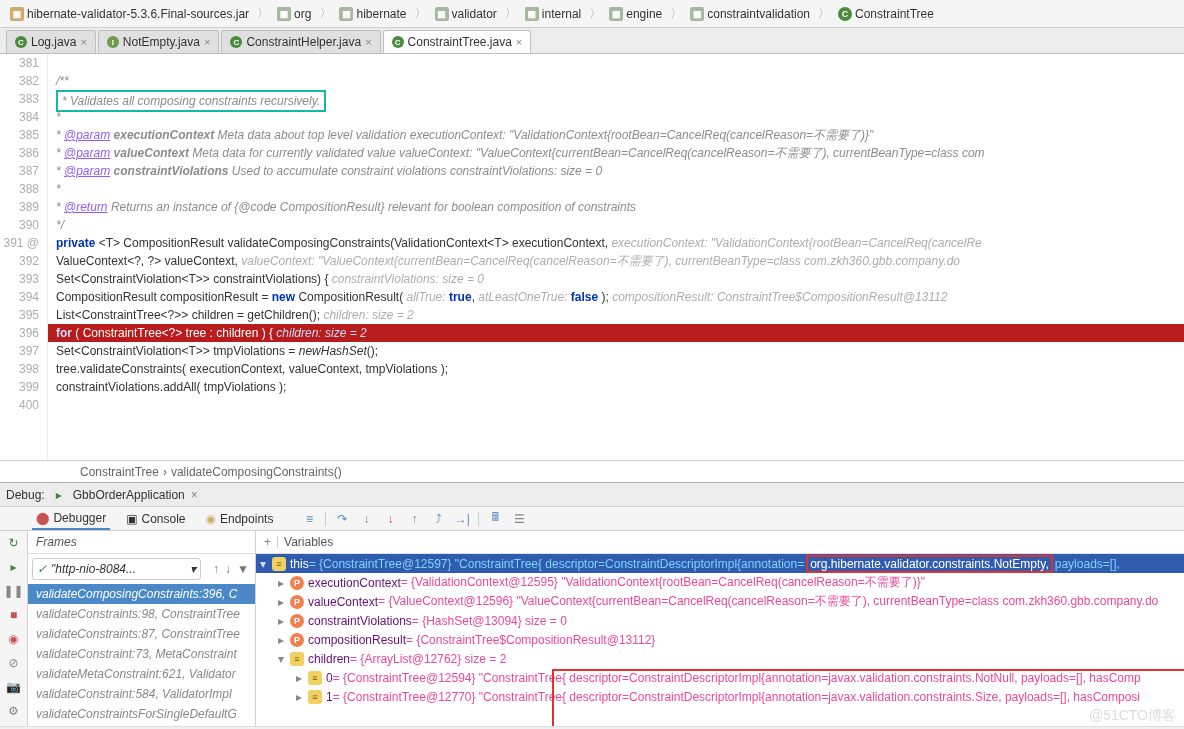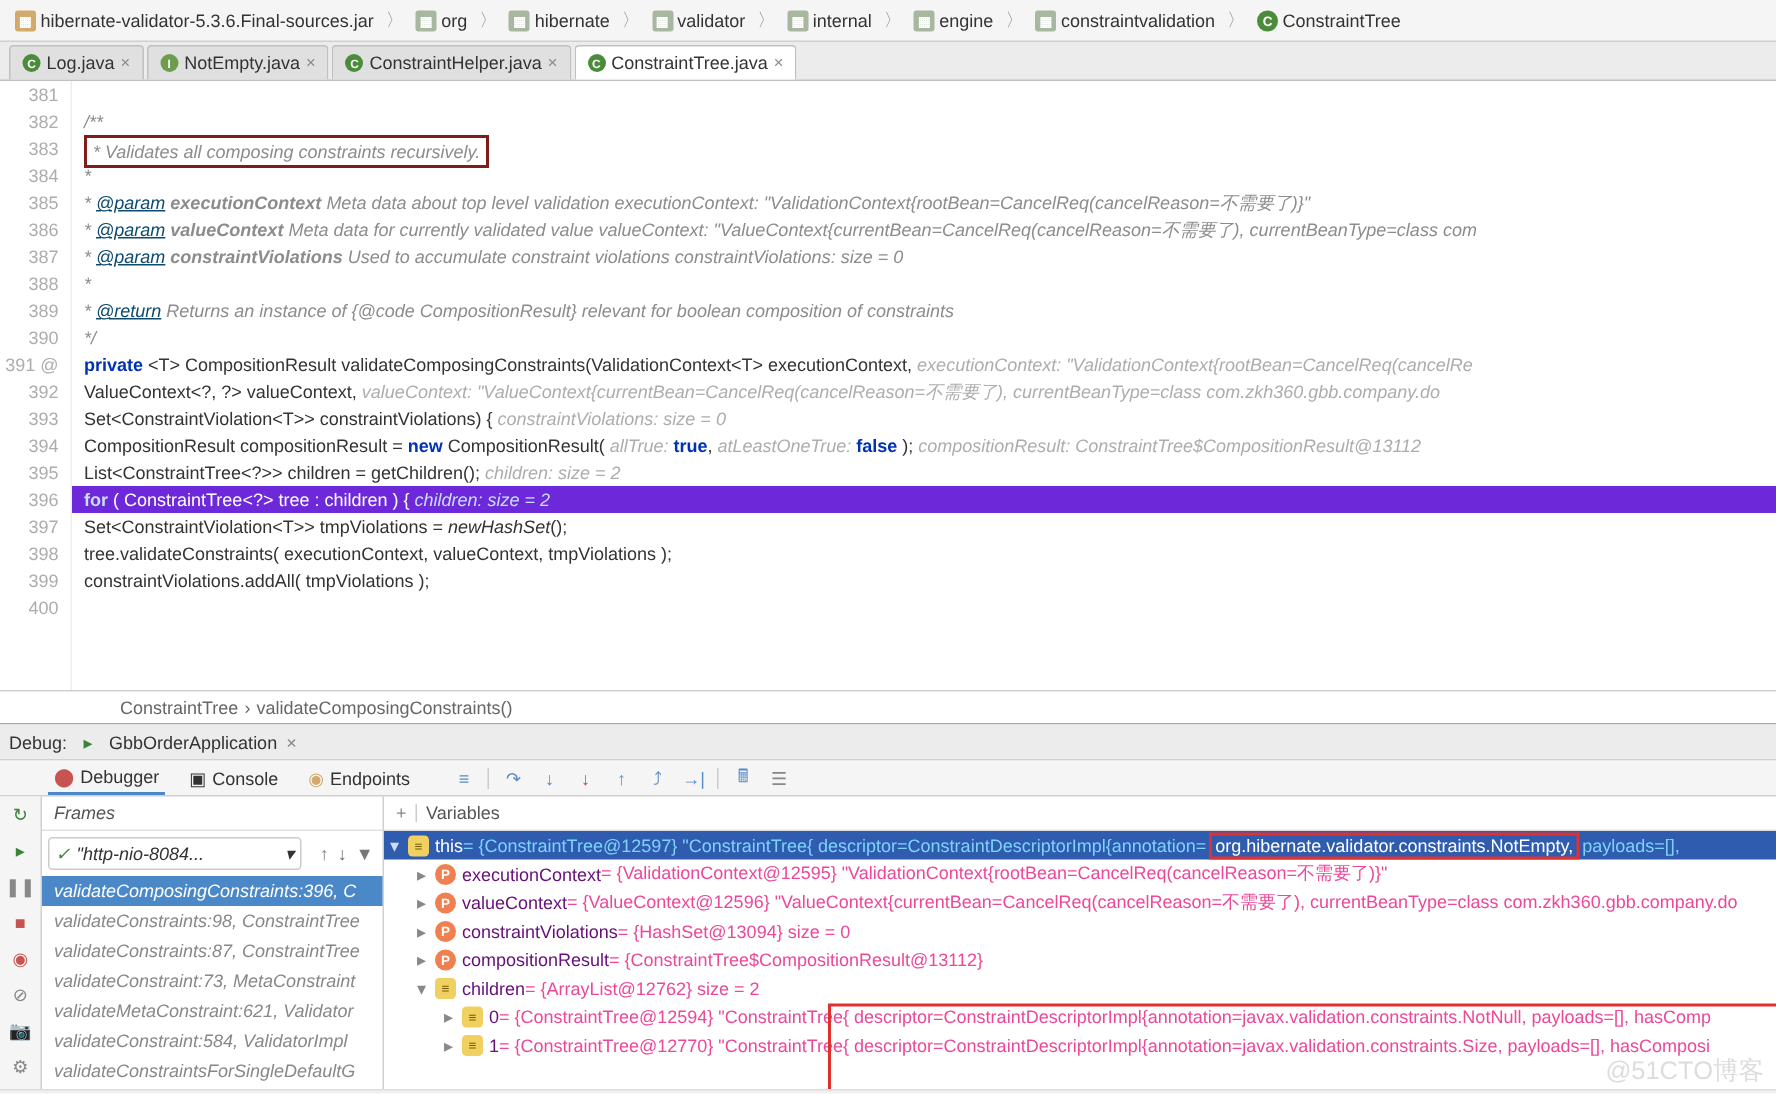--- a/index.html
+++ b/index.html
@@ -18,28 +18,28 @@
 .tab-icon { width: 12px; height: 12px; border-radius: 50%; display: inline-flex; align-items: center; justify-content: center; font-size: 8px; font-weight: bold; color: #fff; }
 .tab-icon.c { background: #4a8c3c; }
 .tab-icon.i { background: #6d9c4f; }
 .tab .close { color: #888; font-size: 11px; }
 
 .editor { height: 406px; display: flex; position: relative; font-family: "JetBrains Mono", Consolas, monospace; font-size: 12px; overflow: hidden; }
 .gutter { width: 48px; background: #fff; text-align: right; padding-right: 8px; color: #adadad; line-height: 18px; border-right: 1px solid #eee; }
 .gutter-line { height: 18px; }
 .code { flex: 1; line-height: 18px; overflow: hidden; white-space: nowrap; }
 .code-line { height: 18px; padding-left: 8px; }
-.code-line.hl { background: #6d28d9; color: #fff; }
+.code-line.hl { background: #b91c1c; color: #fff; }
 .code-line.hl .kw, .code-line.hl .hint { color: #c8dfff; }
 .kw { color: #0033b3; font-weight: bold; }
 .comment { color: #8c8c8c; font-style: italic; }
 .hint { color: #adadad; font-style: italic; }
-.tag { color: #0c4a6e; text-decoration: underline; }
+.tag { color: #8b5cf6; text-decoration: underline; }
 .bold { font-weight: bold; color: #8c8c8c; }
-.red-box { border: 2px solid #7f1d1d; padding: 0 4px; display: inline-block; }
+.red-box { border: 2px solid #14b8a6; padding: 0 4px; display: inline-block; }
 .method-breadcrumb { height: 22px; border-top: 1px solid #d0d0d0; display: flex; align-items: center; padding-left: 80px; color: #666; gap: 4px; }
 
 .debug-panel { border-top: 1px solid #aaa; }
 .debug-header { height: 24px; background: #ececec; display: flex; align-items: center; padding: 0 6px; gap: 6px; border-bottom: 1px solid #d0d0d0; }
 .debug-tabs { height: 24px; background: #f5f5f5; display: flex; align-items: center; padding-left: 32px; gap: 12px; border-bottom: 1px solid #d0d0d0; }
 .debug-tab { display: flex; align-items: center; gap: 4px; padding: 3px 4px; cursor: pointer; }
 .debug-tab.active { border-bottom: 2px solid #4a88c7; }
 .debug-tb-icons { display: flex; gap: 8px; margin-left: 12px; align-items: center; }
 .tb-icon { width: 16px; height: 16px; color: #5a8cc6; cursor: pointer; display: inline-flex; align-items: center; justify-content: center; }
 
@@ -61,21 +61,21 @@
 .var-icon { width: 14px; height: 14px; border-radius: 3px; display: inline-flex; align-items: center; justify-content: center; font-size: 9px; font-weight: bold; margin-right: 4px; }
 .vi-this { background: #f0d060; color: #7a5c00; }
 .vi-p { background: #f08050; color: #fff; border-radius: 50%; }
 .vi-e { background: #f0d060; color: #7a5c00; }
 .var-name { color: #660e7a; }
 .var-row.selected .var-name { color: #fff; }
 .var-gray { color: #ec4899; }
 .var-row.selected .var-text, .var-row.selected .var-gray { color: #7dd3fc; }
 .indent { display: inline-block; }
 .red-box-abs { position: absolute; border: 2px solid #e03030; pointer-events: none; }
-.watermark { position: absolute; right: 8px; bottom: 4px; color: #ddd; font-size: 17px; }
+.watermark { position: absolute; right: 8px; bottom: 4px; color: #ddd; font-size: 14px; }
 .scroll-x { height: 14px; background: #f0f0f0; border-top: 1px solid #ddd; }
 </style>
 </head>
 <body>
 
 <div class="breadcrumb" id="breadcrumb">
     <div class="crumb">
       <span class="crumb-icon icon-jar">▦</span>
       <span>hibernate-validator-5.3.6.Final-sources.jar</span>
     </div>

